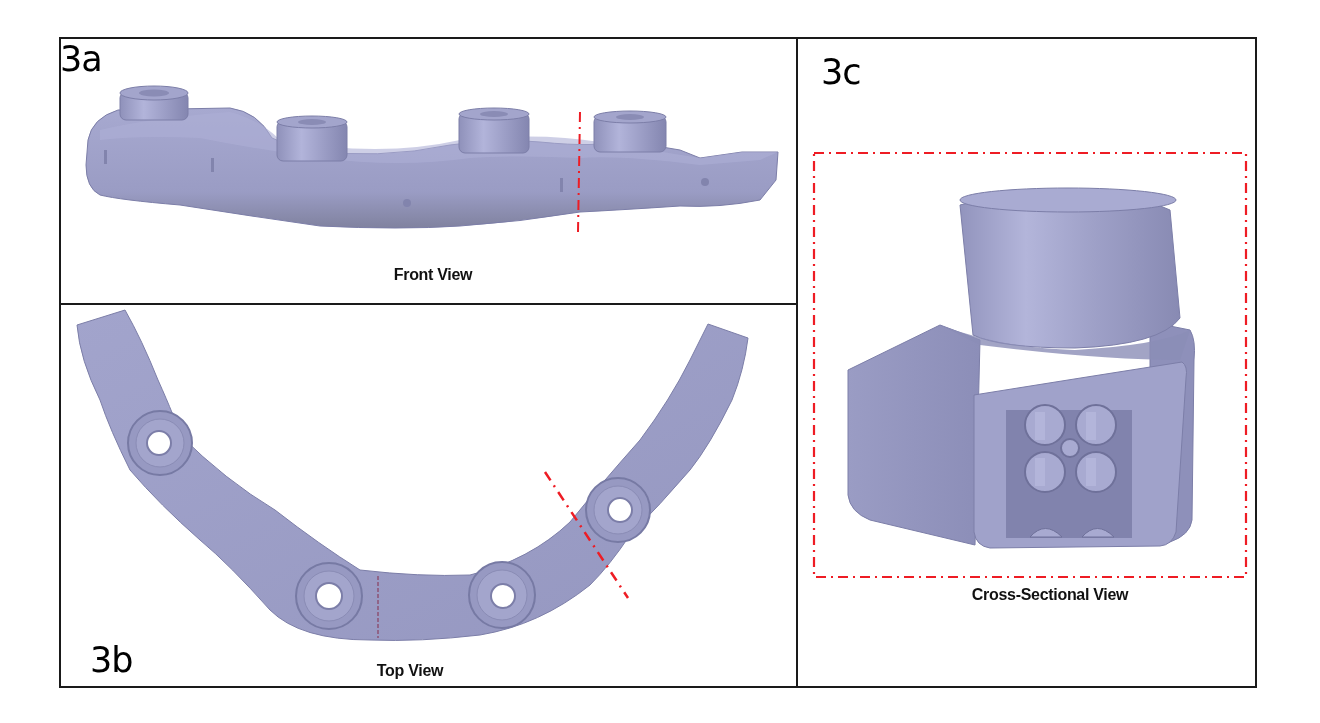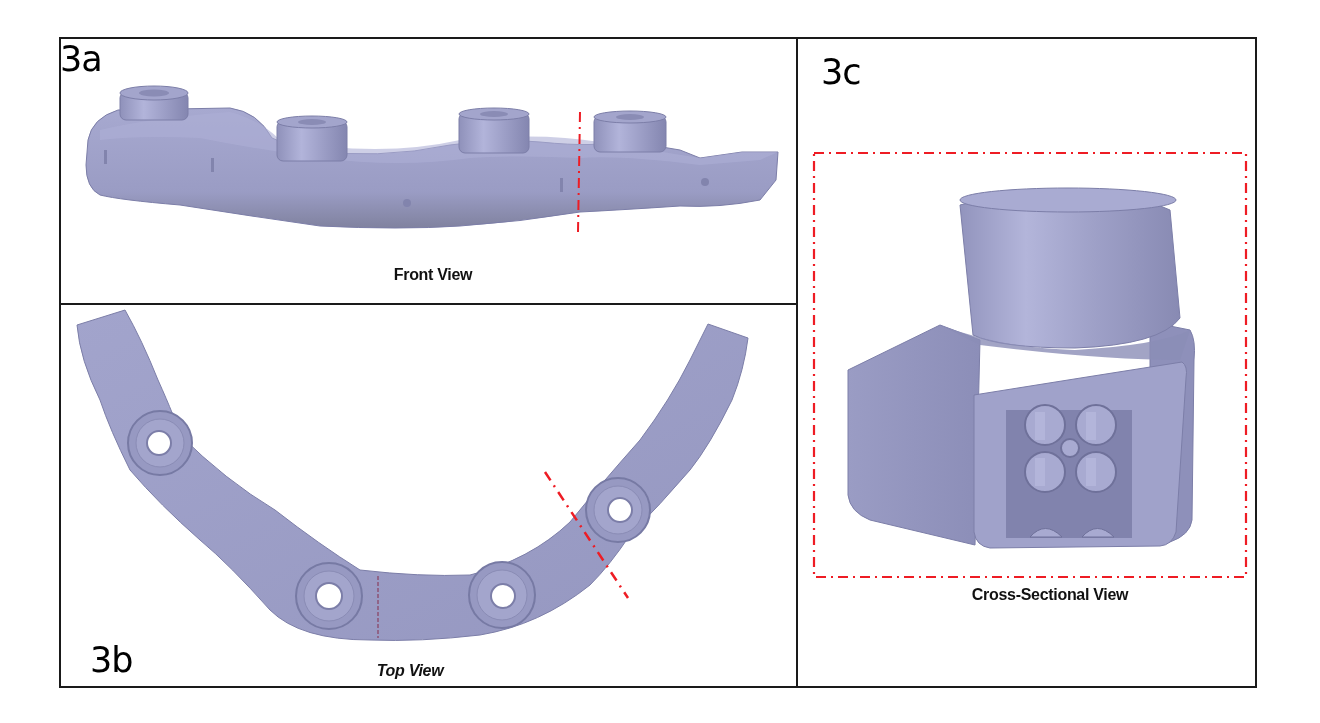--- a/index.html
+++ b/index.html
@@ -105,21 +105,21 @@
       <circle cx="618" cy="510" r="24" fill="#a3a5cc" stroke="#8a8cb5"></circle>
       <circle cx="620" cy="510" r="12" fill="#ffffff" stroke="#7c7ea8" stroke-width="2"></circle>
     </g>
 
     <line x1="378" y1="576" x2="378" y2="638" stroke="#8a4060" stroke-width="1.2" stroke-dasharray="4,2"></line>
 
     <line x1="545" y1="472" x2="628" y2="598" stroke="#ee1c24" stroke-width="2.5" stroke-dasharray="10,6,2,6"></line>
   </svg>
 
   <div class="panel-label" style="left:64px;top:643px;margin-left:26px;">3b</div>
-  <div class="caption" style="left:410px;top:662px;font-style:italic;">Top View</div>
+  <div class="caption" style="left:410px;top:662px;">Top View</div>
 </div>
 
 <div>
   <div class="panel-label" style="left:821px;top:55px;">3c</div>
 
   <svg width="460" height="470" style="left:798px;top:140px;" viewBox="798 140 460 470">
     <defs>
       <linearGradient id="gCyl2" x1="0" y1="0" x2="1" y2="0">
         <stop offset="0" stop-color="#9294bd"></stop>
         <stop offset="0.3" stop-color="#b3b5da"></stop>

